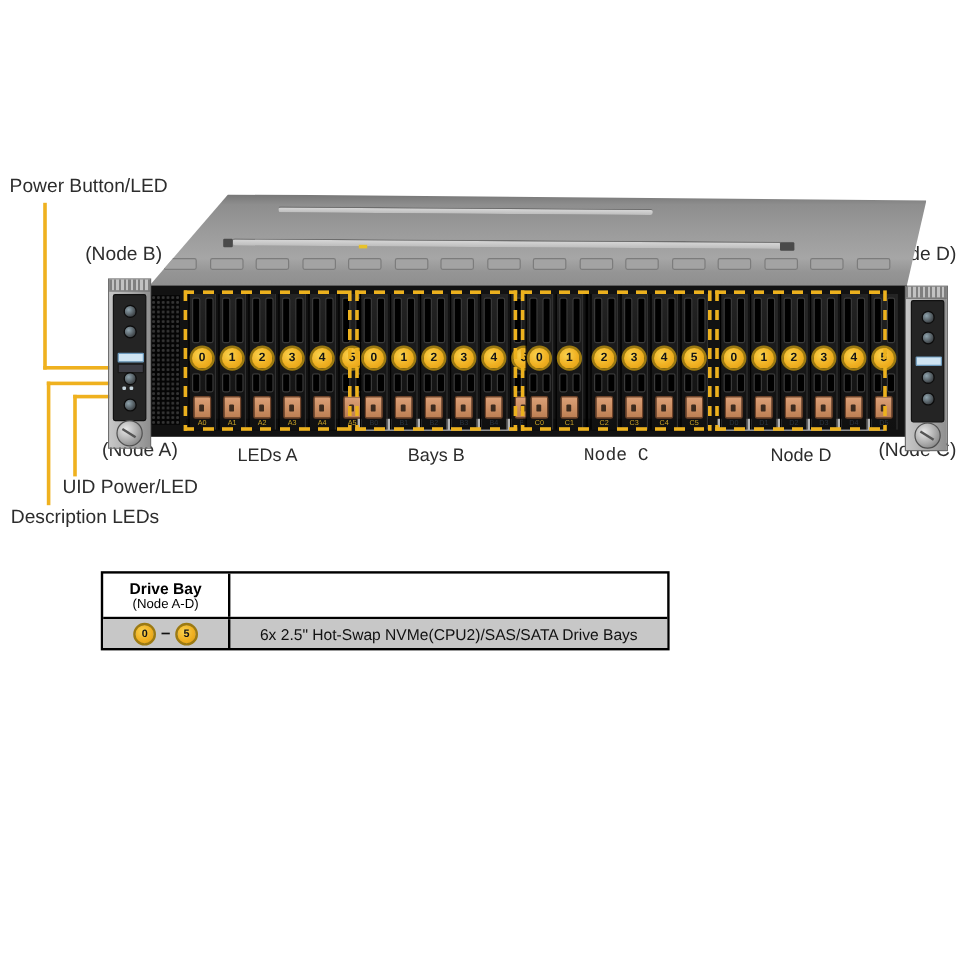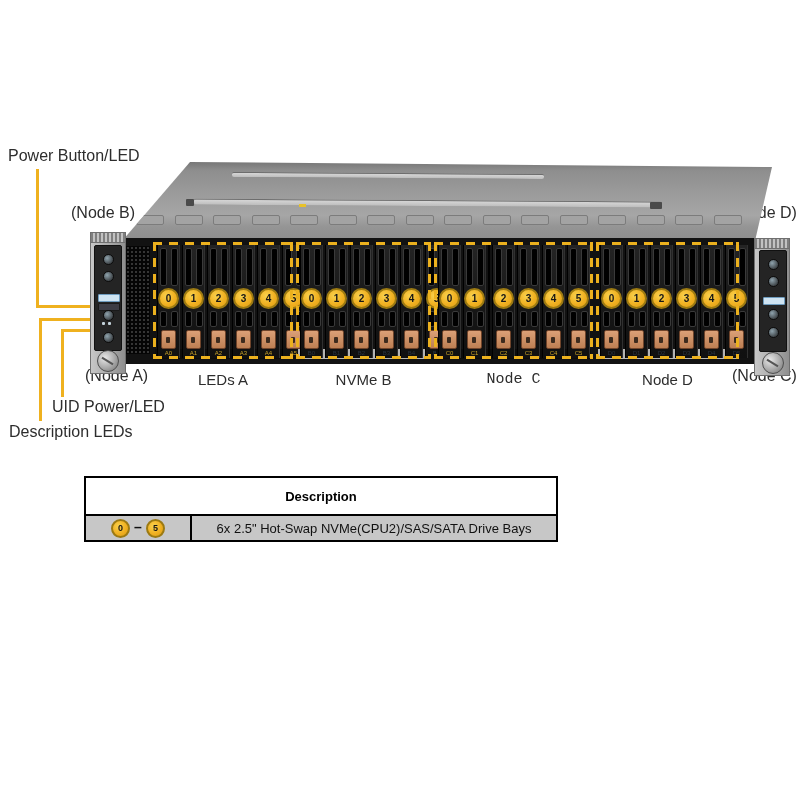--- a/index.html
+++ b/index.html
@@ -565,33 +565,34 @@
         </div>
         <div class="dash-t"></div>
         <div class="dash-b"></div>
         <div class="dash-l"></div>
         <div class="dash-r"></div>
       </div>
     </div>
 
   <div id="spec-table">
     <div class="t-header">
-      <div class="t-c2">
-        <span class="th1">Description</span>
+      <div class="t-c1">
+        <span class="th1">Drive Bay</span>
+        <span class="th2">(Node A-D)</span>
       </div>
     </div>
     <div class="t-row">
       <div class="t-c1-row">
         <span class="tcircle">0</span>
         <span class="tsep">–</span>
         <span class="tcircle">5</span>
       </div>
       <div class="t-c2">
         <span class="tdesc">6x 2.5" Hot-Swap NVMe(CPU2)/SAS/SATA Drive Bays</span>
       </div>
     </div>
   </div>
 
 <div class="cap-label" style="left: 223px; top: 371px;">LEDs A</div>
-    <div class="cap-label" style="left: 363.5px; top: 371px;">NVMe B</div>
+    <div class="cap-label" style="left: 363.5px; top: 371px;">Bays B</div>
     <div class="cap-label" style="left: 513.5px; top: 371px; font-family: Liberation Mono, monospace;">Node C</div>
     <div class="cap-label" style="left: 667.5px; top: 371px;">Node D</div>
   </div>
 
 </body></html>

